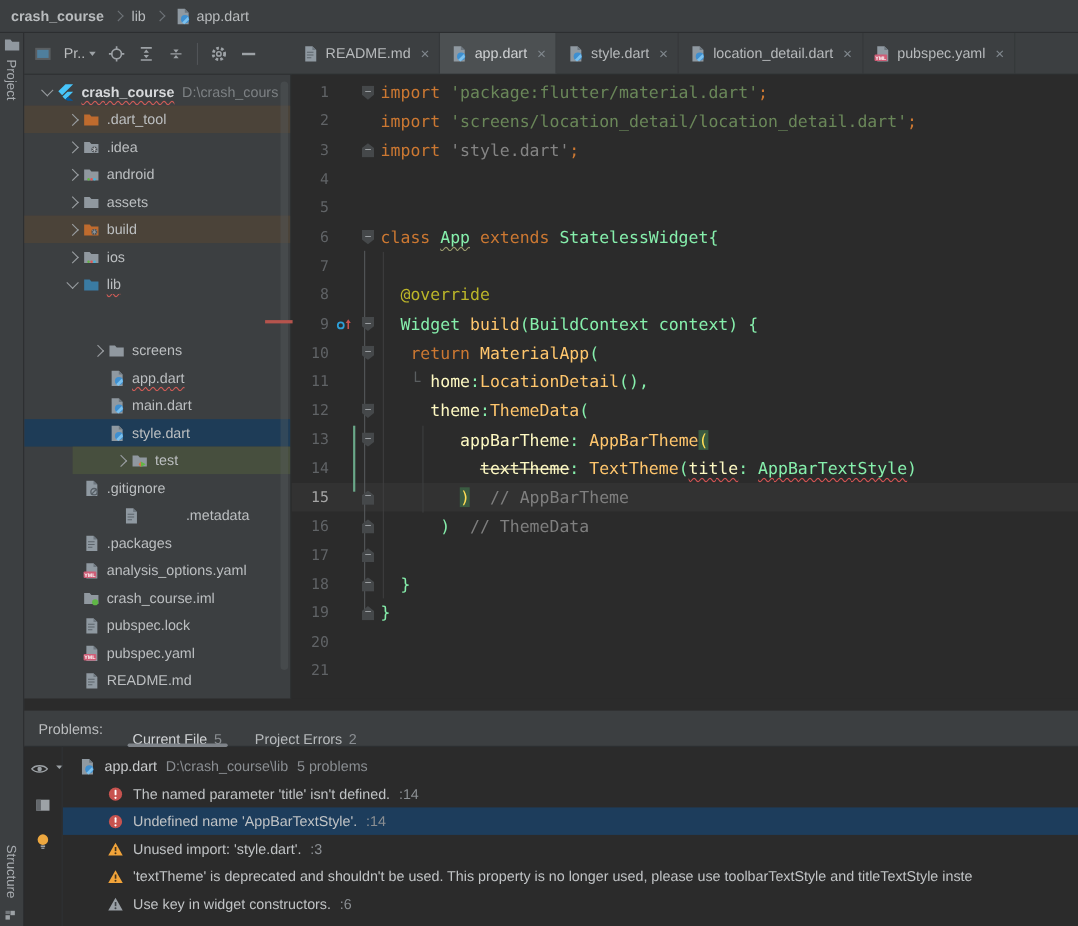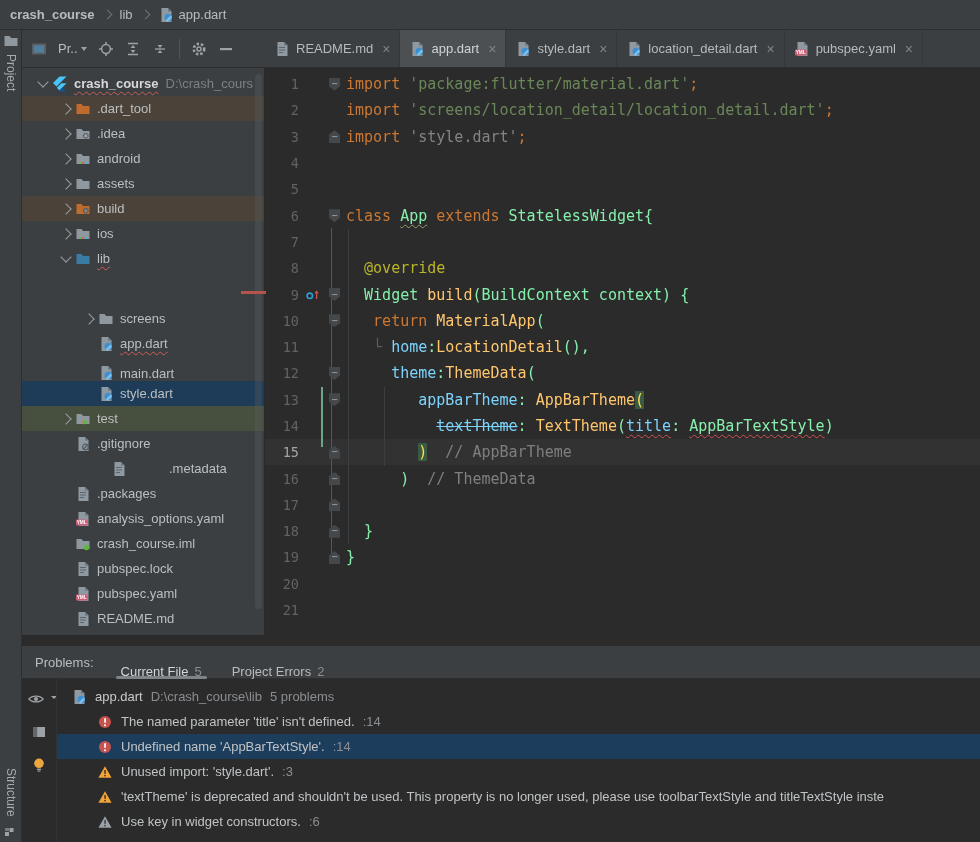--- a/index.html
+++ b/index.html
@@ -52,21 +52,21 @@
   .ln{width:34px;min-width:34px;text-align:right;color:#606366;font-size:13.5px;padding-right:3px;
       font-family:"DejaVu Sans Mono",monospace}
   .gic{width:21px;min-width:21px;display:flex;justify-content:center;align-items:center}
   .fld{width:23px;min-width:23px;display:flex;justify-content:center;align-items:center;z-index:2}
   .fm{width:11px;height:13px;background:#45484a;display:flex;align-items:center;justify-content:center;
       color:#a3a7aa;font-size:10px;line-height:1}
   .fm.down{clip-path:polygon(0 0,100% 0,100% 66%,50% 100%,0 66%)}
   .fm.up{clip-path:polygon(50% 0,100% 34%,100% 100%,0 100%,0 34%)}
   .ct{white-space:pre}
   .tk-kw{color:#cc7832}.tk-str{color:#6a8759}.tk-strdim{color:#848484}.tk-ann{color:#bbb529}
-  .tk-fn{color:#ffc66d}.tk-prm{color:#7dd3fc}.tk-def{color:#86efac}.tk-cmt{color:#7f7f7f}
+  .tk-fn{color:#ffc66d}.tk-prm{color:#fef9c3}.tk-def{color:#86efac}.tk-cmt{color:#7f7f7f}
   .tk-guide{color:#5a5e60}
   .tk-brace{color:#ffdd55;background:#3a5b41}
   .tk-strike{text-decoration:line-through}
   .tk-wavegray{text-decoration:underline wavy #9a9a6d;text-decoration-thickness:1px;text-underline-offset:3px;text-decoration-skip-ink:none}
   .tk-waver{text-decoration:underline wavy #d25252;text-decoration-thickness:1px;text-underline-offset:3px;text-decoration-skip-ink:none}
   .ov{position:absolute}
   .foldline{left:66px;width:1px;background:#55585a}
   .iguide{width:1px;background:#3d3e3f}
   .chbar{left:56px;width:2px;background:#6aa889}
   .reddash{position:absolute;left:241px;top:291px;width:25px;height:3px;background:#b5544d;z-index:5}
@@ -362,21 +362,21 @@
         <span class="icn">
           <svg width="16" height="16" viewBox="0 0 16 16">
             <path d="M3.5 1h6.5l3.5 3.5V15h-10z" fill="#8f99a1"></path>
             <path d="M10 1l3.5 3.5H10z" fill="#6d767e"></path>
             <circle cx="10.2" cy="10.4" r="3.7" fill="#3e8fd0"></circle>
             <path d="M7.6 13.4l5.2-5.2 1 2.6-4.2 4.2z" fill="#7cc1ee"></path>
           </svg>
         </span>
         <span class="lbl wave-red">app.dart</span>
       </span>
-      <span class="trow" style="padding-left: 57px; align-items: flex-end;">
+      <span class="trow" style="padding-left: 57px;">
         <span class="cslot"></span>
         <span class="icn">
           <svg width="16" height="16" viewBox="0 0 16 16">
             <path d="M3.5 1h6.5l3.5 3.5V15h-10z" fill="#8f99a1"></path>
             <path d="M10 1l3.5 3.5H10z" fill="#6d767e"></path>
             <circle cx="10.2" cy="10.4" r="3.7" fill="#3e8fd0"></circle>
             <path d="M7.6 13.4l5.2-5.2 1 2.6-4.2 4.2z" fill="#7cc1ee"></path>
           </svg>
         </span>
         <span class="lbl">main.dart</span>
@@ -386,21 +386,21 @@
         <span class="icn">
           <svg width="16" height="16" viewBox="0 0 16 16">
             <path d="M3.5 1h6.5l3.5 3.5V15h-10z" fill="#8f99a1"></path>
             <path d="M10 1l3.5 3.5H10z" fill="#6d767e"></path>
             <circle cx="10.2" cy="10.4" r="3.7" fill="#3e8fd0"></circle>
             <path d="M7.6 13.4l5.2-5.2 1 2.6-4.2 4.2z" fill="#7cc1ee"></path>
           </svg>
         </span>
         <span class="lbl">style.dart</span>
       </span>
-      <span class="trow bg-green" style="padding-left: 34px;">
+      <span class="trow bg-green" style="padding-left: 34px; margin-left: 44px;">
         <span class="cslot">
           <span class="chv r"></span>
         </span>
         <span class="icn">
           <svg width="16" height="16" viewBox="0 0 16 16">
             <path d="M1.5 3h5l1.6 2h6.4v8h-13z" fill="#90989f"></path>
             <polygon points="9,8.5 13.5,11 9,13.5" fill="#62b543"></polygon>
             <polygon points="9,8.5 7,11 9,13.5" fill="#e0703f"></polygon>
           </svg>
         </span>

